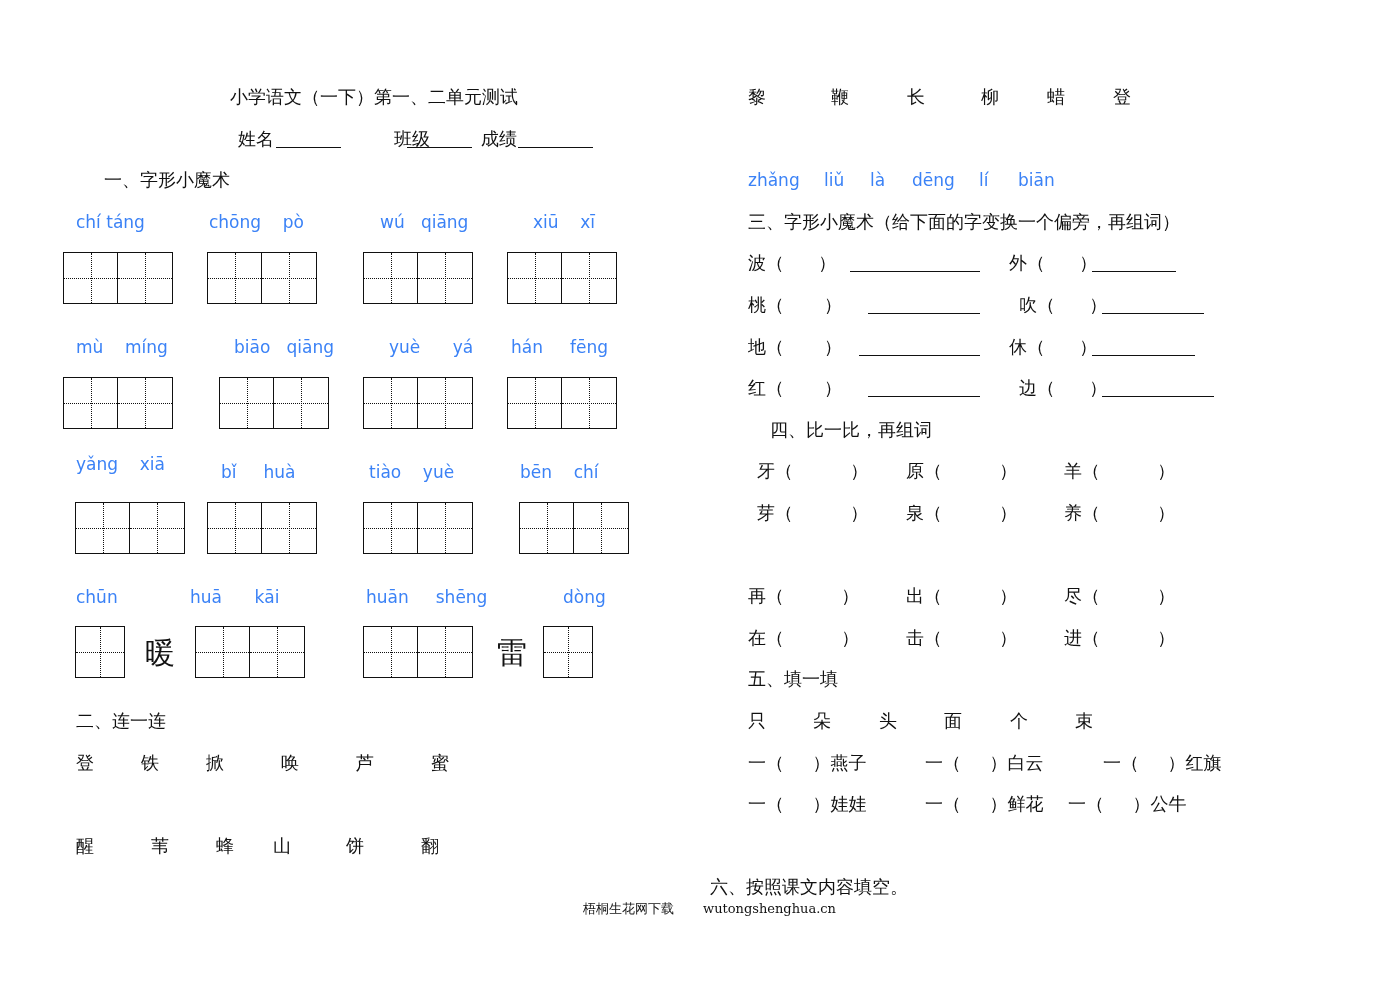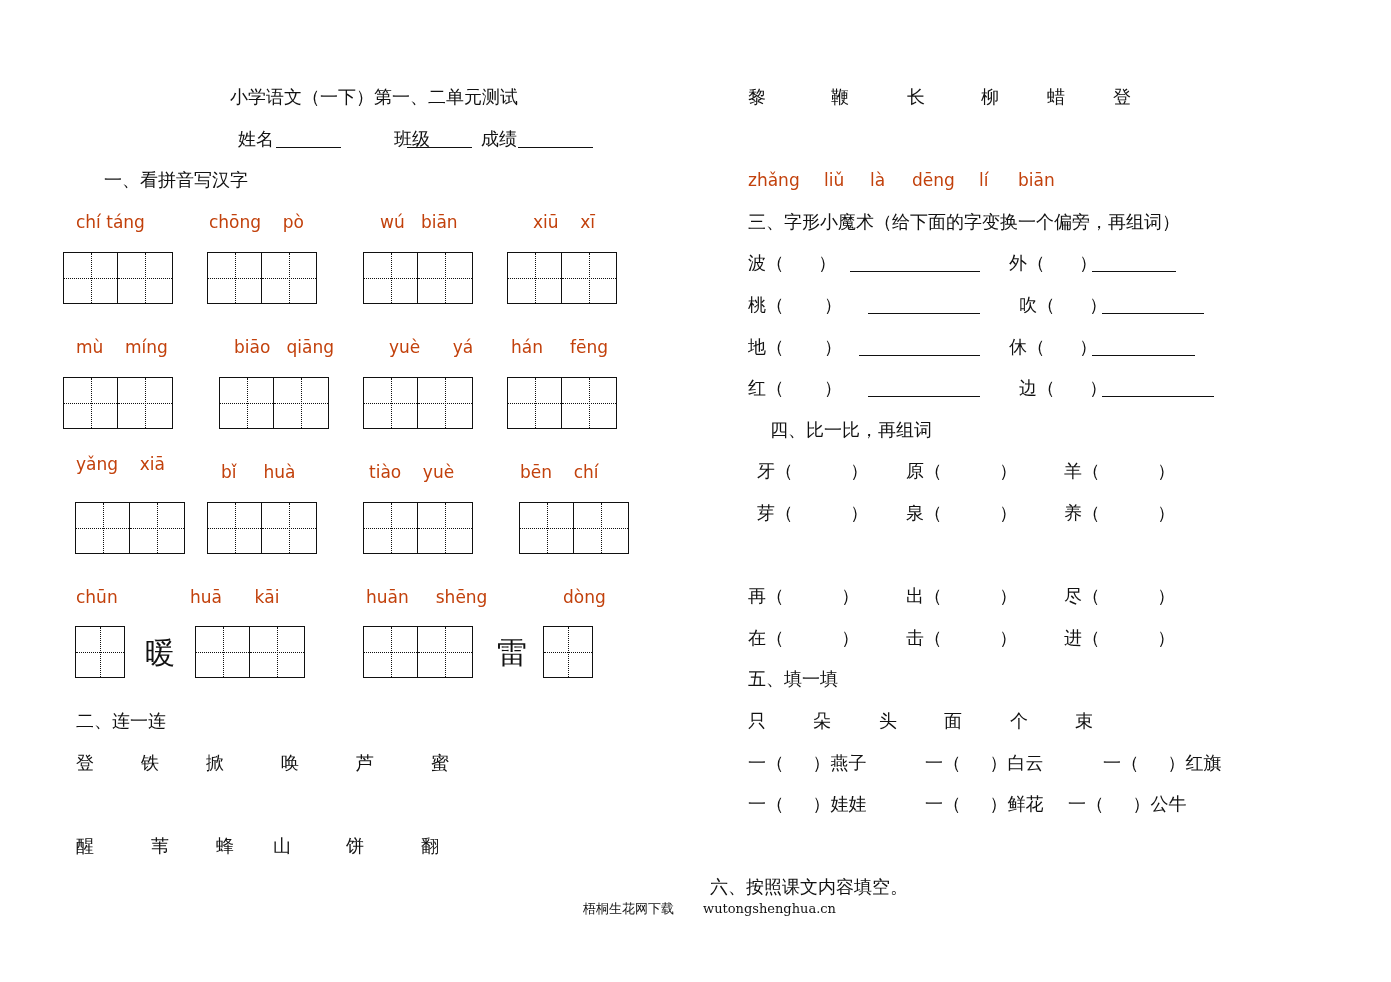--- a/index.html
+++ b/index.html
@@ -1,44 +1,44 @@
 <!DOCTYPE html>
 <html><head>
 <meta charset="utf-8">
 <style>
   html, body { margin: 0; padding: 0; background: #ffffff; }
   body { width: 1391px; height: 982px; position: relative; overflow: hidden;
          font-family: "DejaVu Serif", "Liberation Serif", serif; color: #111; }
   .t { position: absolute; font-size: 18px; line-height: 22px; white-space: pre; }
-  .py { position: absolute; font-family: "DejaVu Sans", "Liberation Sans", sans-serif; font-size: 17px; line-height: 22px; white-space: pre; color: #c2410c; }
+  .py { position: absolute; font-family: "DejaVu Sans", "Liberation Sans", sans-serif; font-size: 17px; line-height: 22px; white-space: pre; color: #3b82f6; }
   .grid { position: absolute; height: 52px; border: 1.5px solid #111; box-sizing: border-box; display: flex; }
   .cell { position: relative; width: 54px; height: 100%; box-sizing: border-box; border-right: 1.5px solid #111; }
   .cell:last-child { border-right: none; }
   .cell::before { content: ""; position: absolute; left: 50%; top: 0; bottom: 0; border-left: 1px dotted #111; }
   .cell::after { content: ""; position: absolute; top: 50%; left: 0; right: 0; border-top: 1px dotted #111; }
   .uline { position: absolute; border-bottom: 1.3px solid #111; height: 0; }
   .big { position: absolute; font-size: 30px; line-height: 34px; }
   .foot { position: absolute; font-size: 13px; line-height: 16px; white-space: pre; }
 </style>
 </head>
 <body>
 
 <div class="t" style="left:230px;top:86px;">小学语文（一下）第一、二单元测试</div>
 <div class="t" style="left:238px;top:128px;">姓名</div>
 <div class="uline" style="left:276px;top:147px;width:65px;"></div>
 <div class="t" style="left:370px;top:128px;margin-left:24px;">班级</div>
 <div class="uline" style="left:407px;top:147px;width:65px;"></div>
 <div class="t" style="left:481px;top:128px;">成绩</div>
 <div class="uline" style="left:518px;top:147px;width:75px;"></div>
 
-<div class="t" style="left:104px;top:169px;">一、看拼音写汉字</div>
+<div class="t" style="left:104px;top:169px;">一、字形小魔术</div>
 
 <div class="py" style="left:76px;top:211px;">chí táng</div>
 <div class="py" style="left:209px;top:211px;">chōng    pò</div>
-<div class="py" style="left:380px;top:211px;">wú   biān</div>
+<div class="py" style="left:380px;top:211px;">wú   qiāng</div>
 <div class="py" style="left:533px;top:211px;">xiū    xī</div>
 <div class="grid" style="left:63px;top:252px;">
     <div class="cell"></div>
     <div class="cell"></div>
   </div>
 <div class="grid" style="left:207px;top:252px;">
     <div class="cell"></div>
     <div class="cell"></div>
   </div>
 <div class="grid" style="left:363px;top:252px;">

